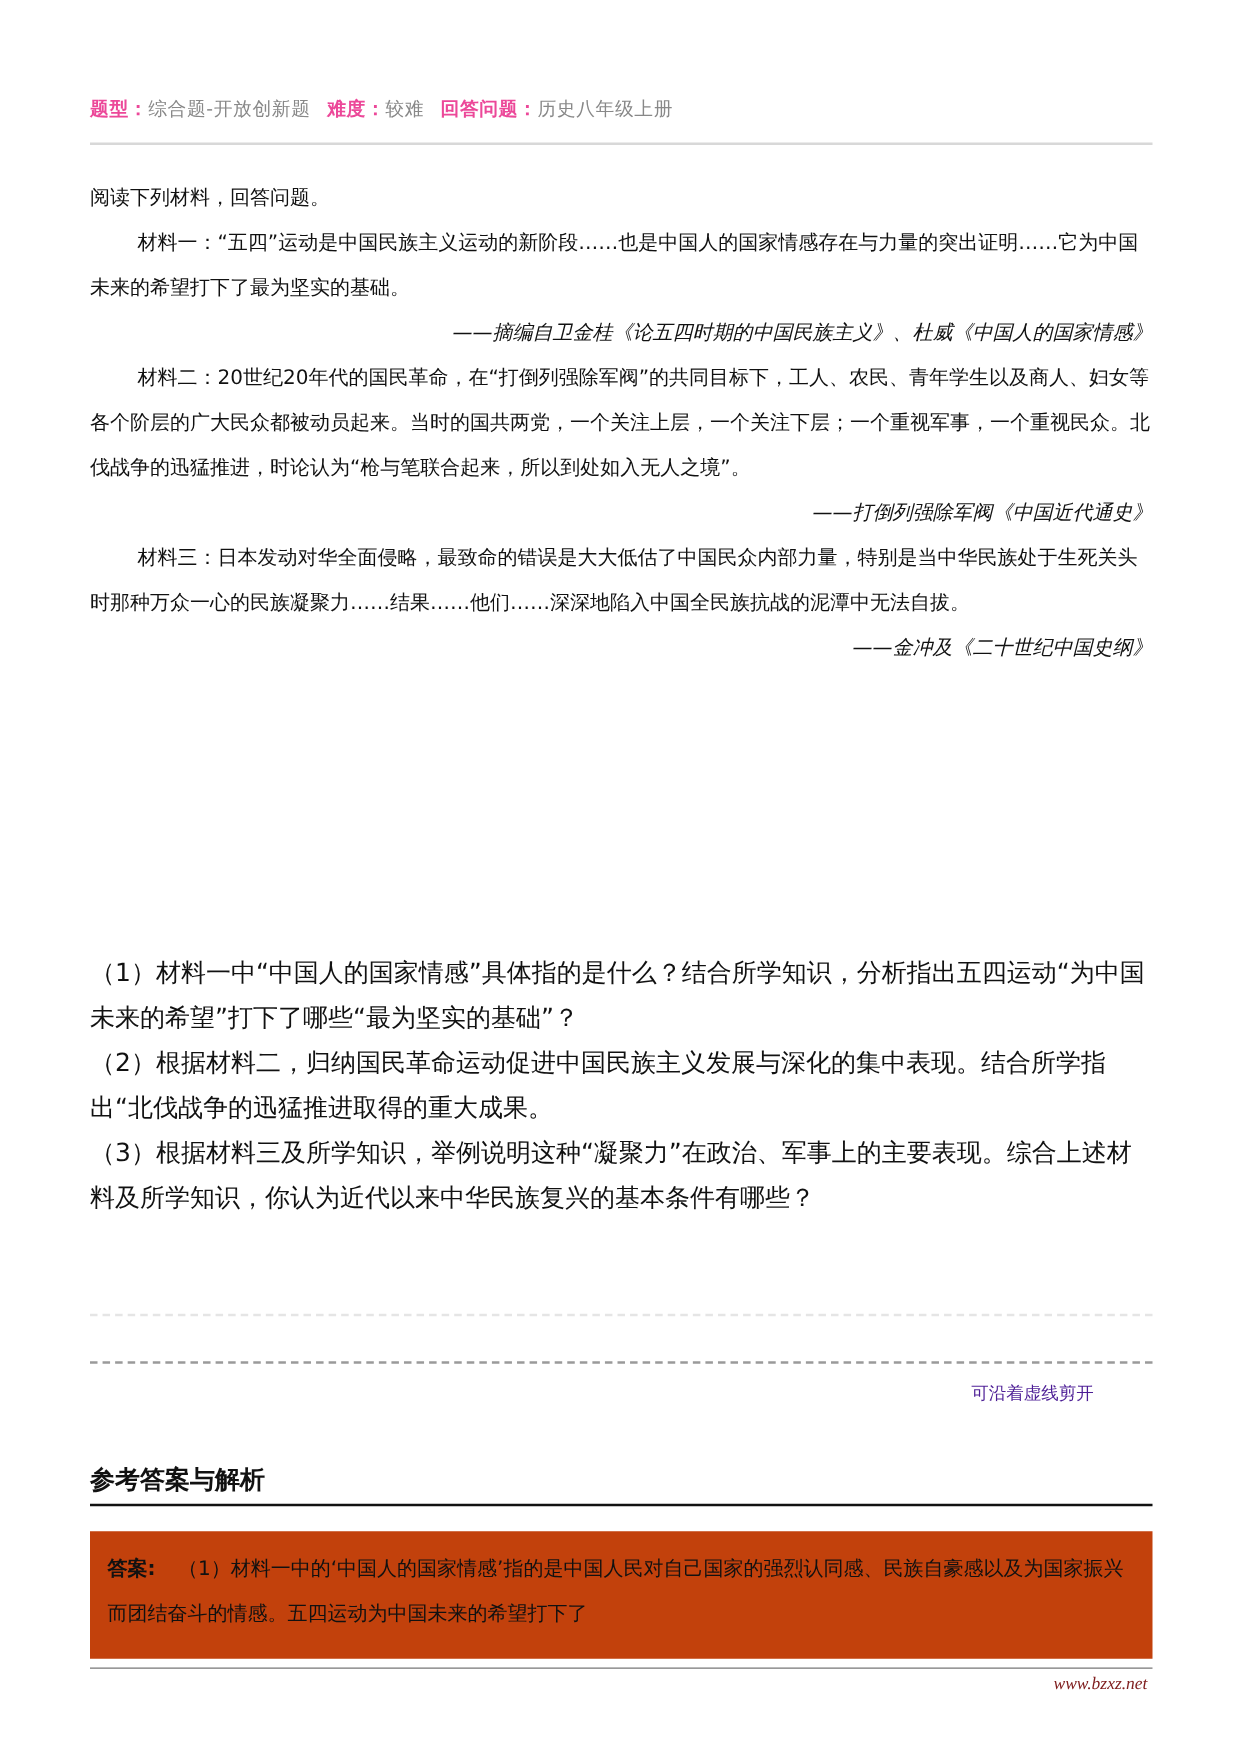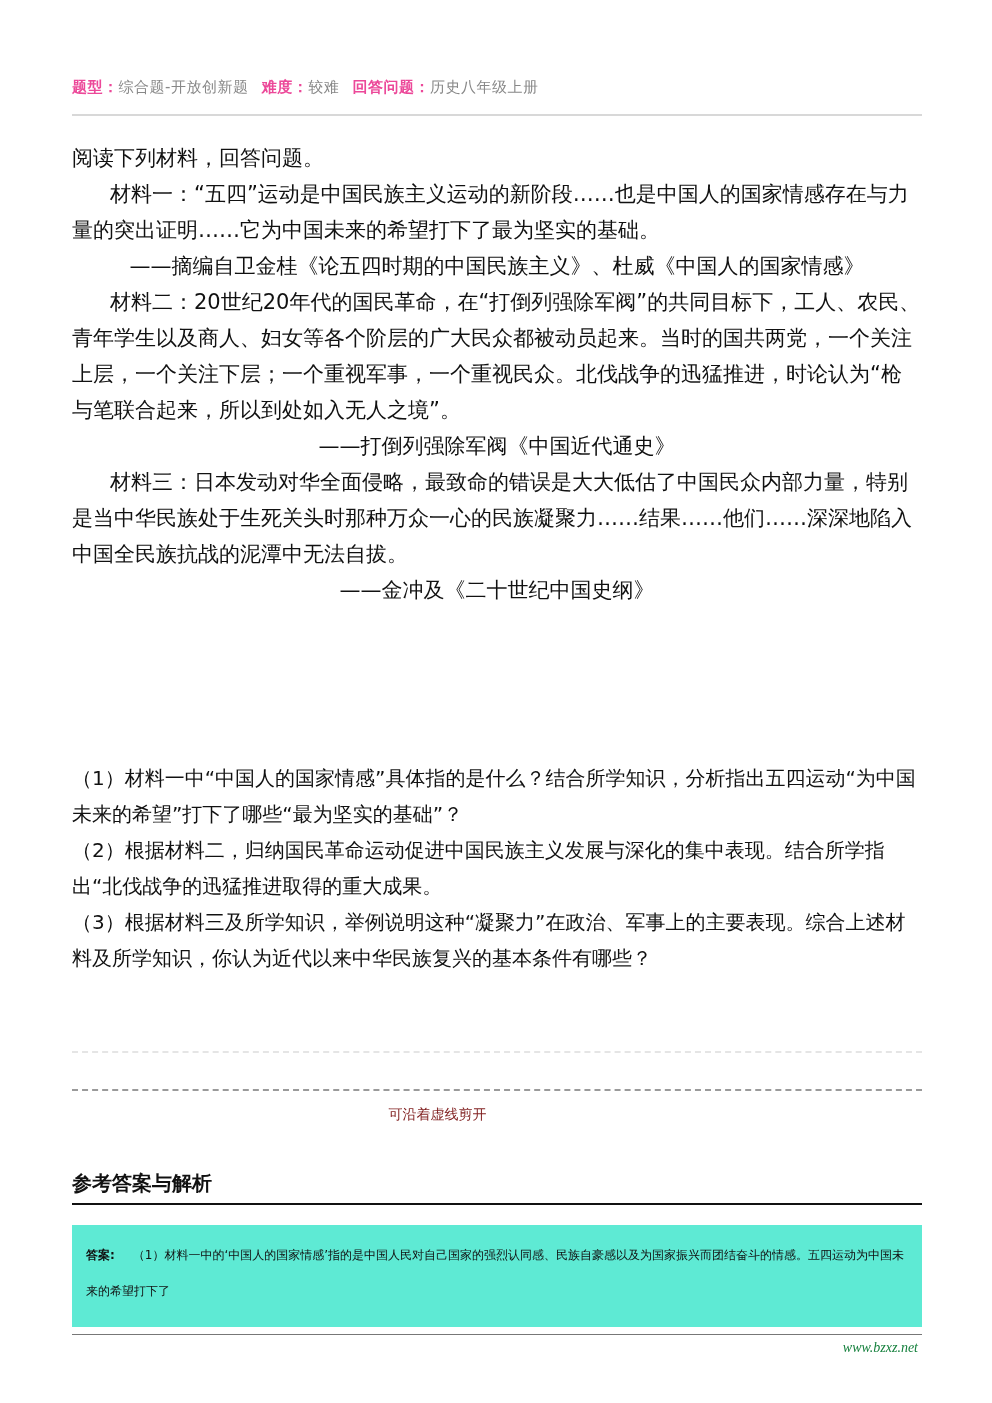--- a/index.html
+++ b/index.html
@@ -8,51 +8,51 @@
     font-family: "DejaVu Sans", "Liberation Sans", sans-serif;
     color: #111;
   }
   .meta {
     position: absolute; left: 72px; top: 78px; font-size: 15px; color: #888;
     letter-spacing: 0.5px;
   }
   .meta b { color: #ec4899; font-weight: bold; }
   .meta .gap { display: inline-block; width: 8px; }
   .hr-top { position: absolute; left: 72px; top: 114px; width: 850px; height: 2px; background: #d8d8d8; }
-  .content { position: absolute; left: 72px; top: 140px; width: 850px; font-size: 21px; line-height: 36px; }
+  .content { position: absolute; left: 72px; top: 140px; width: 850px; font-size: 16px; line-height: 36px; }
   .p { margin: 0; }
   .indent { text-indent: 38px; }
-  .src { text-align: center; }
+  .src { text-align: right; font-style: italic; }
   .mt1 { }
   .questions { position: absolute; left: 72px; top: 760px; width: 850px; font-size: 20px; line-height: 36px; }
   .dash1 {
     position: absolute; left: 72px; top: 1051px; width: 850px; height: 0;
     border-top: 2px dashed #e5e5e5;
   }
   .dash2 {
     position: absolute; left: 72px; top: 1089px; width: 850px; height: 0;
     border-top: 2px dashed #9a9a9a;
   }
   .cut-label {
-    position: absolute; left: 0; width: 875px; top: 1106px; text-align: center;
-    font-size: 14px; color: #7f1d1d;
+    position: absolute; left: 0; width: 875px; top: 1106px; text-align: right;
+    font-size: 14px; color: #4c1d95;
   }
   .answer-title {
     position: absolute; left: 72px; top: 1170px; font-size: 20px; font-weight: bold; color: #111; text-align: center;
   }
   .hr-answer { position: absolute; left: 72px; top: 1203px; width: 850px; height: 2px; background: #111; }
   .answer-box {
     position: absolute; left: 72px; top: 1225px; width: 850px; height: 102px;
-    background: #5eead4; box-sizing: border-box; padding: 12px 14px;
-    font-size: 12px; line-height: 36px;
+    background: #c2410c; box-sizing: border-box; padding: 12px 14px;
+    font-size: 16px; line-height: 36px;
   }
   .answer-box b { font-weight: bold; margin-right: 18px; }
   .hr-bottom { position: absolute; left: 72px; top: 1334px; width: 850px; height: 1px; background: #777; }
   .footer {
-    position: absolute; right: 74px; top: 1340px; font-size: 14px; font-style: italic; color: #15803d;
+    position: absolute; right: 74px; top: 1340px; font-size: 14px; font-style: italic; color: #7f1d1d;
     font-family: "Liberation Serif", serif;
   }
 </style>
 </head>
 <body>
 
 <div class="meta">
   <b>题型：</b><span>综合题-开放创新题</span><span class="gap"></span>
   <b>难度：</b><span>较难</span><span class="gap"></span>
   <b>回答问题：</b><span>历史八年级上册</span>

